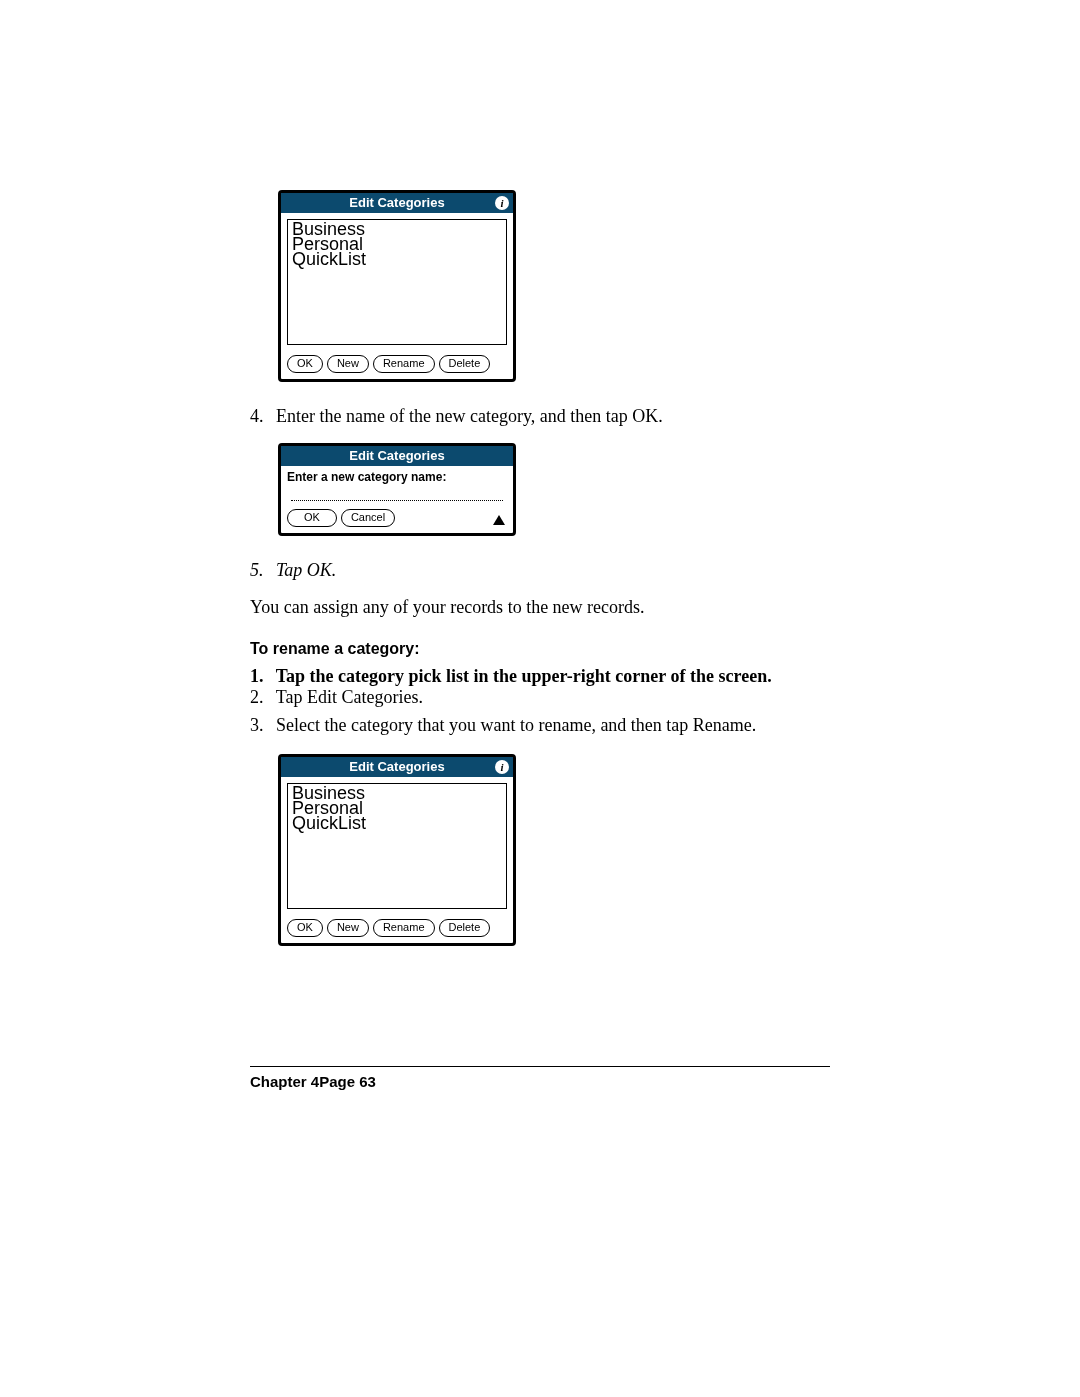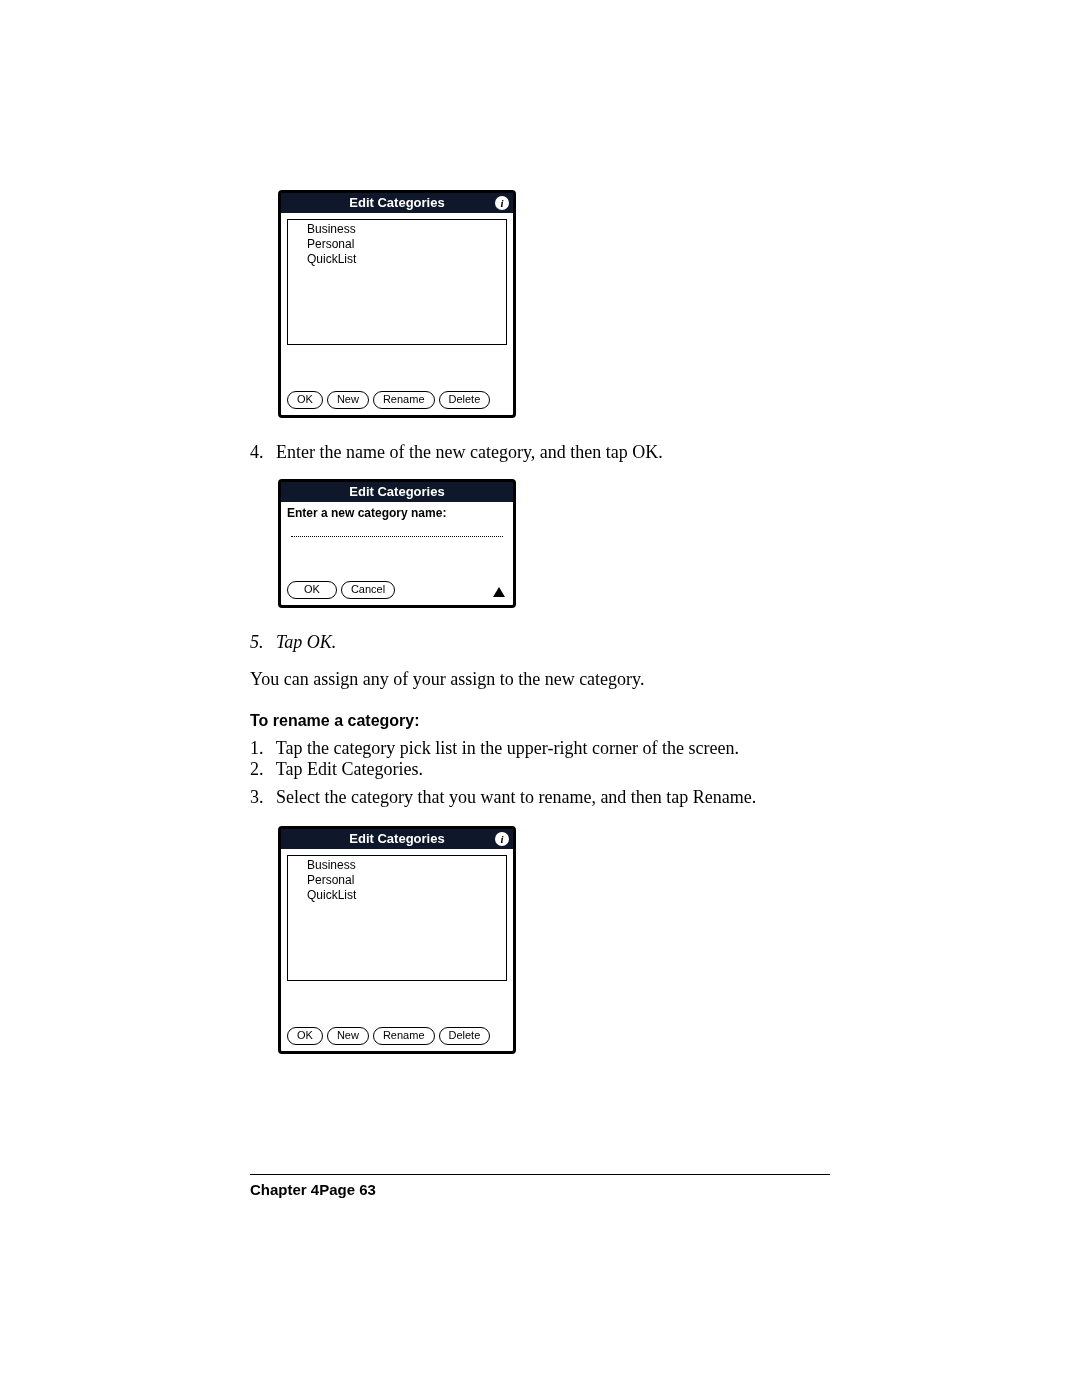--- a/index.html
+++ b/index.html
@@ -17,21 +17,21 @@
   }
   .palm-dialog {
     width: 232px;
     border: 3px solid #000;
     border-radius: 4px;
     background: #fff;
     margin: 0 0 24px 28px;
   }
   .palm-dialog.small { width: 232px; }
   .palm-title {
-    background: #0f172a;
+    background: #0c4a6e;
     color: #fff;
     font-family: Arial, Helvetica, sans-serif;
     font-weight: bold;
     font-size: 13px;
     text-align: center;
     padding: 2px 0 3px 0;
     position: relative;
   }
   .info-icon {
     position: absolute;
@@ -49,40 +49,39 @@
     line-height: 14px;
     text-align: center;
     font-style: italic;
   }
   .palm-body {
     padding: 6px 6px 6px 6px;
   }
   .list-box {
     border: 1px solid #000;
     min-height: 120px;
-    padding: 2px 19px;
-    font-family: Arial, Helvetica, sans-serif;
-    font-size: 12px;
+    padding: 2px 4px;
+    font-family: Arial, Helvetica, sans-serif;
+    font-size: 18px;
     line-height: 15px;
   }
   .palm-buttons {
     padding: 4px 6px 6px 6px;
     display: flex;
     gap: 4px;
   }
   .palm-buttons.right-arrow { position: relative; }
   .palm-btn {
     border: 1px solid #000;
     border-radius: 10px;
     background: #fff;
     font-family: Arial, Helvetica, sans-serif;
     font-size: 11px;
     padding: 1px 9px 2px 9px;
     line-height: 13px;
-    margin-top: 36px;
   }
   .prompt-label {
     font-family: Arial, Helvetica, sans-serif;
     font-weight: bold;
     font-size: 12px;
     padding: 4px 0 0 6px;
   }
   .dotted-input {
     border: none;
     border-bottom: 1px dotted #000;
@@ -161,25 +160,25 @@
       <div class="palm-btn">Cancel</div>
       <div class="arrow-up"></div>
     </div>
   </div>
 
   <div style="margin-top:16px;font-style:italic;">
     <span class="step-num">5.</span>
     <span>Tap OK.</span>
   </div>
 
-  <p class="para">You can assign any of your assign to the new category.</p>
+  <p class="para">You can assign any of your records to the new records.</p>
 
   <div class="subhead">To rename a category:</div>
 
-  <div style="margin-top:6px;">
+  <div style="margin-top:6px;font-weight:bold;">
     <span class="step-num">1.</span>
     <span>Tap the category pick list in the upper-right corner of the screen.</span>
   </div>
   <div style="">
     <span class="step-num">2.</span>
     <span>Tap Edit Categories.</span>
   </div>
   <div style="margin-top:7px;margin-bottom:18px;">
     <span class="step-num">3.</span>
     <span>Select the category that you want to rename, and then tap Rename.</span>

